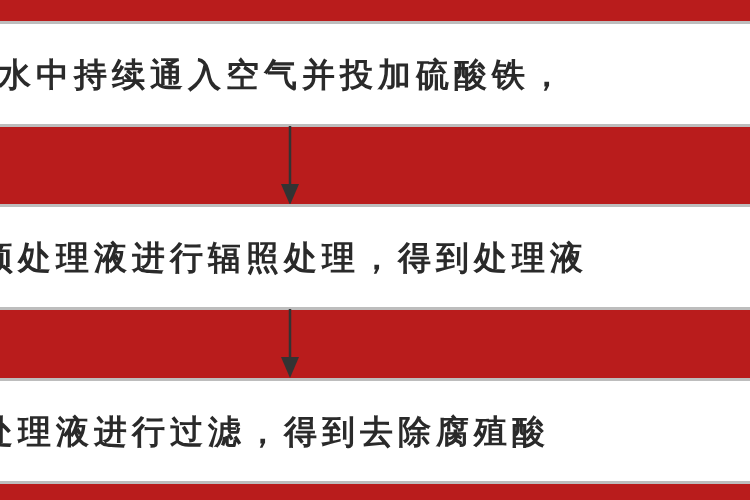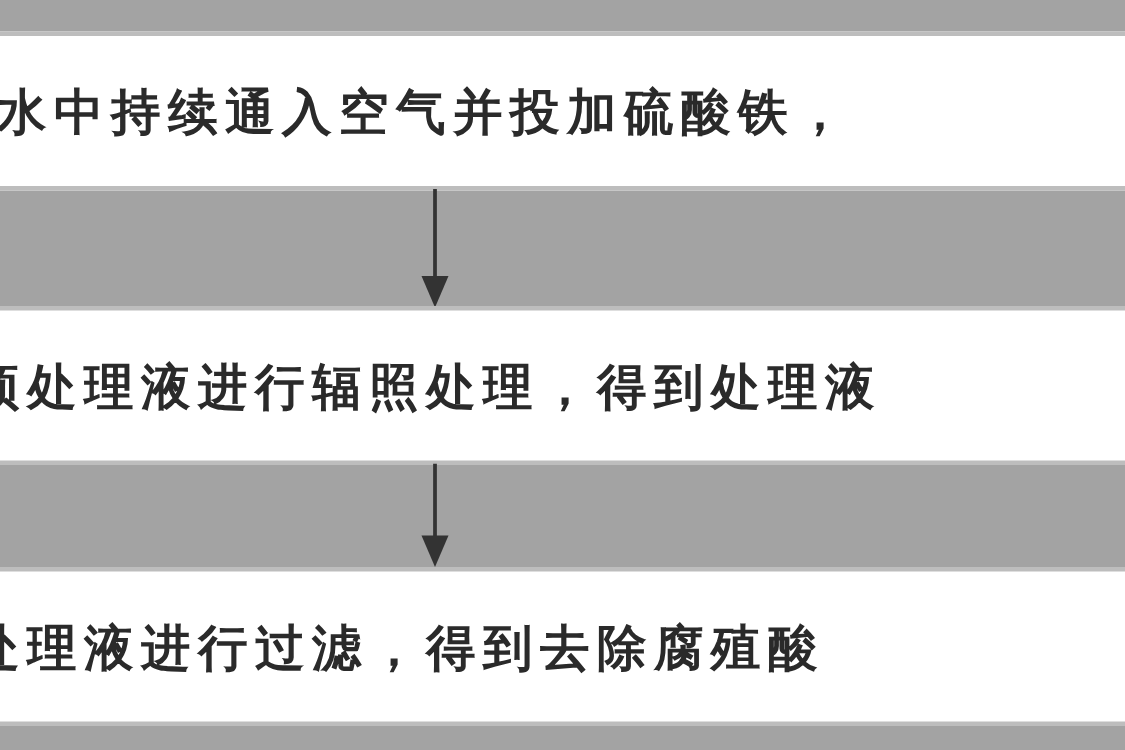--- a/index.html
+++ b/index.html
@@ -7,21 +7,21 @@
       padding: 0;
       width: 750px;
       height: 500px;
       background: #ffffff;
       overflow: hidden;
     }
     .canvas {
       position: relative;
       width: 750px;
       height: 500px;
-      background: #a3a3a3;
+      background: #b91c1c;
     }
     .step-box {
       position: absolute;
       left: -6px;
       width: 770px;
       box-sizing: border-box;
       border-top: 3px solid #bdbdbd;
       border-bottom: 3px solid #bdbdbd;
       background: #ffffff;
       display: flex;

